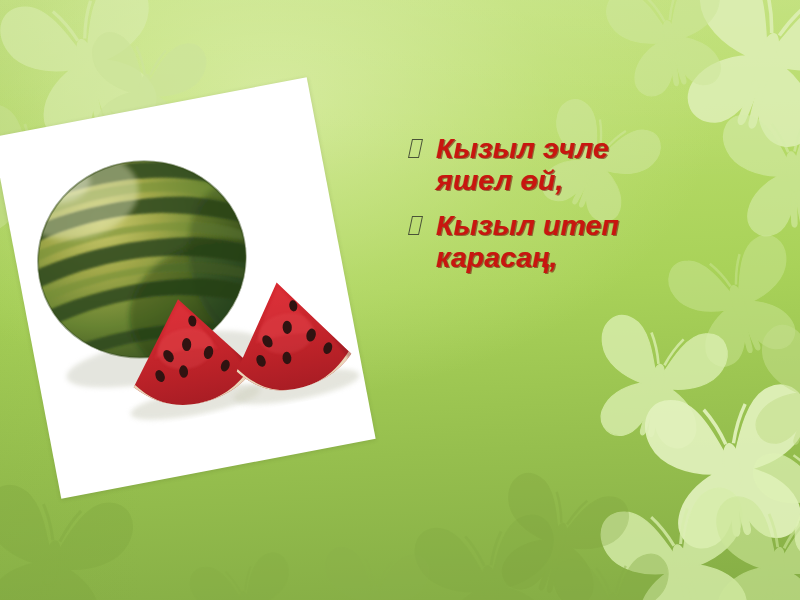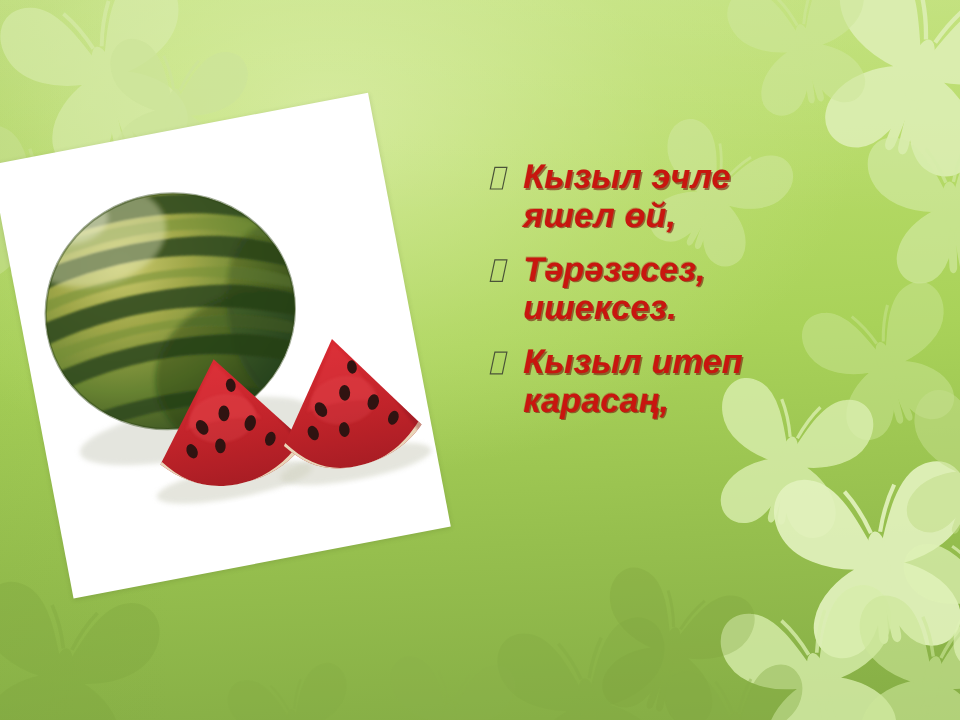--- a/index.html
+++ b/index.html
@@ -354,27 +354,20 @@
   <div id="riddle-list">
 
     <div class="riddle-item">
       <div class="riddle-bullet">
         <span class="bullet-box"></span>
       </div>
       <div class="riddle-text">Кызыл эчле
 яшел өй,</div>
     </div>
 
-    <div class="riddle-item">
-      <div class="riddle-bullet">
-        <span class="bullet-box"></span>
-      </div>
-      <div class="riddle-text">Тәрәзәсез,
-ишексез.</div>
-    </div>
 
     <div class="riddle-item">
       <div class="riddle-bullet">
         <span class="bullet-box"></span>
       </div>
       <div class="riddle-text">Кызыл итеп
 карасаң,</div>
     </div>
 
 

